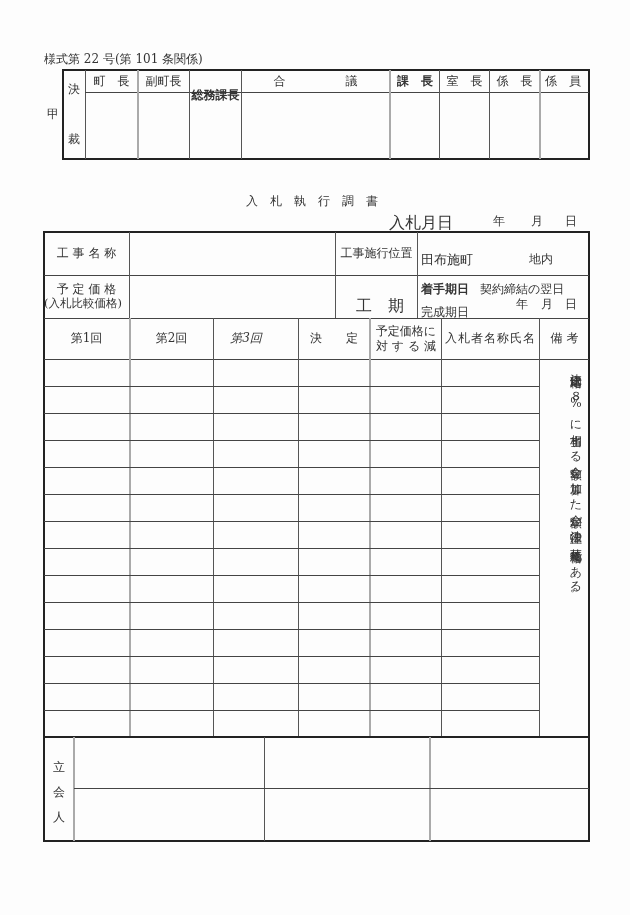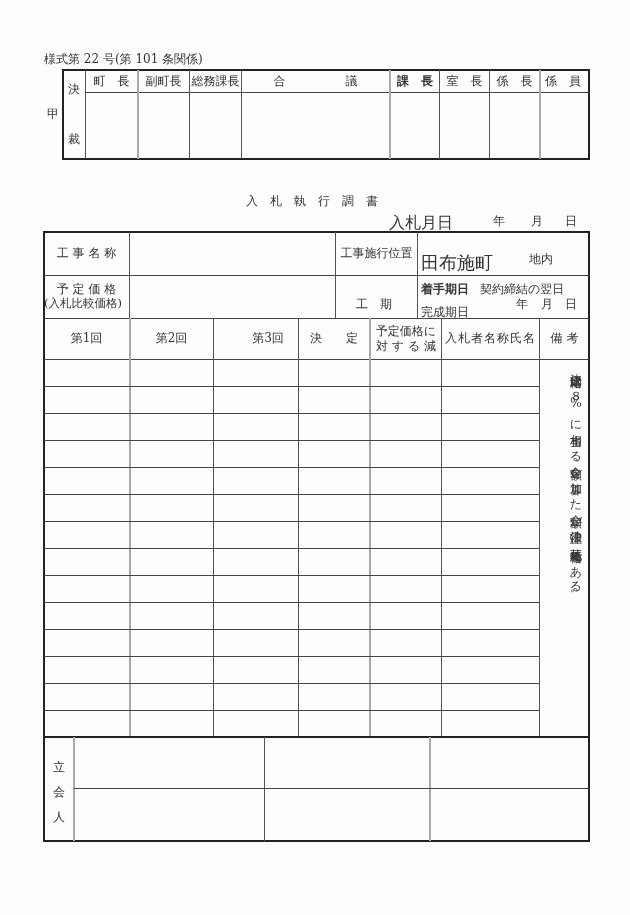--- a/index.html
+++ b/index.html
@@ -31,21 +31,21 @@
   <div class="vlg" style="left:389px;top:70px;height:89px;"></div>
   <div class="vl" style="left:439px;top:70px;height:89px;"></div>
   <div class="vl" style="left:489px;top:70px;height:89px;"></div>
   <div class="vlg" style="left:539px;top:70px;height:89px;"></div>
 
   <div class="cell" style="left:62px;top:74px;width:24px;height:30px;">決</div>
   <div class="cell" style="left:62px;top:124px;width:24px;height:30px;">裁</div>
 
   <div class="cell" style="left:86px;top:70px;width:51px;height:22px;white-space:pre;">町　長</div>
   <div class="cell" style="left:138px;top:70px;width:51px;height:22px;">副町長</div>
-  <div class="cell" style="left:190px;top:70px;width:51px;height:22px;">総務課長</div>
+  <div class="cell" style="left:190px;top:84px;width:51px;height:22px;font-weight:bold;">総務課長</div>
   <div class="cell" style="left:242px;top:70px;width:147px;height:22px;white-space:pre;">合　　　　　議</div>
   <div class="cell" style="left:391px;top:70px;width:48px;height:22px;white-space:pre;font-weight:bold;">課　長</div>
   <div class="cell" style="left:440px;top:70px;width:49px;height:22px;white-space:pre;">室　長</div>
   <div class="cell" style="left:490px;top:70px;width:49px;height:22px;white-space:pre;">係　長</div>
   <div class="cell" style="left:541px;top:70px;width:44px;height:22px;white-space:pre;">係　員</div>
 
   <div class="abs" style="left:86px;top:93px;width:51px;height:66px;"></div>
   <div class="abs" style="left:138px;top:93px;width:51px;height:66px;"></div>
   <div class="abs" style="left:190px;top:93px;width:51px;height:66px;"></div>
   <div class="abs" style="left:242px;top:93px;width:147px;height:66px;"></div>
@@ -69,45 +69,45 @@
 
   <div class="hl" style="left:44px;top:275px;width:545px;"></div>
   <div class="hl" style="left:44px;top:318px;width:545px;"></div>
   <div class="vl" style="left:129px;top:232px;height:86px;"></div>
   <div class="vl" style="left:335px;top:232px;height:86px;"></div>
   <div class="vl" style="left:417px;top:232px;height:86px;"></div>
 
   <div class="cell" style="left:44px;top:232px;width:85px;height:43px;">工 事 名 称</div>
   <div class="abs" style="left:130px;top:233px;width:204px;height:41px;"></div>
   <div class="cell" style="left:336px;top:232px;width:81px;height:43px;">工事施行位置</div>
-  <div class="abs" style="left:421px;top:251px;font-size:18px;">田布施町</div>
+  <div class="abs" style="left:421px;top:251px;font-size:13px;">田布施町</div>
   <div class="abs" style="left:529px;top:251px;font-size:12px;">地内</div>
 
   <div class="abs" style="left:44px;top:281px;width:85px;text-align:center;font-size:12px;">予 定 価 格</div>
   <div class="abs" style="left:44px;top:296px;width:85px;font-size:11.5px;">(入札比較価格)</div>
   <div class="abs" style="left:130px;top:276px;width:204px;height:41px;"></div>
-  <div class="abs" style="left:356px;top:296px;font-size:12px;white-space:pre;">工　期</div>
+  <div class="abs" style="left:356px;top:296px;font-size:16px;white-space:pre;">工　期</div>
   <div class="abs" style="left:421px;top:281px;font-size:12px;font-weight:bold;">着手期日</div>
   <div class="abs" style="left:480px;top:281px;font-size:12px;">契約締結の翌日</div>
   <div class="abs" style="left:421px;top:296px;font-size:12px;margin-top:8px;">完成期日</div>
   <div class="abs" style="left:516px;top:296px;font-size:12px;">年</div>
   <div class="abs" style="left:541px;top:296px;font-size:12px;">月</div>
   <div class="abs" style="left:565px;top:296px;font-size:12px;">日</div>
 
   <div class="hl" style="left:44px;top:359px;width:545px;"></div>
   <div class="vlg" style="left:129px;top:318px;height:419px;"></div>
   <div class="vl" style="left:213px;top:318px;height:419px;"></div>
   <div class="vl" style="left:298px;top:318px;height:419px;"></div>
   <div class="vlg" style="left:369px;top:318px;height:419px;"></div>
   <div class="vl" style="left:441px;top:318px;height:419px;"></div>
   <div class="vl" style="left:539px;top:318px;height:419px;"></div>
 
   <div class="cell" style="left:44px;top:318px;width:85px;height:41px;">第1回</div>
   <div class="cell" style="left:130px;top:318px;width:83px;height:41px;">第2回</div>
-  <div class="cell" style="left:226px;top:318px;width:84px;height:41px;">第3回</div>
+  <div class="cell" style="left:204px;top:318px;width:84px;height:41px;font-style:italic;">第3回</div>
   <div class="cell" style="left:299px;top:318px;width:70px;height:41px;white-space:pre;">決　　定</div>
   <div class="abs" style="left:372px;top:323px;width:68px;text-align:center;font-size:12px;">予定価格に</div>
   <div class="abs" style="left:372px;top:338px;width:68px;text-align:center;font-size:12px;">対 す る 減</div>
   <div class="cell" style="left:442px;top:318px;width:97px;height:41px;letter-spacing:1px;">入札者名称氏名</div>
   <div class="cell" style="left:540px;top:318px;width:49px;height:41px;">備 考</div>
 
   <div class="hl" style="left:44px;top:386px;width:495px;"></div>
   <div class="hl" style="left:44px;top:413px;width:495px;"></div>
   <div class="hl" style="left:44px;top:440px;width:495px;"></div>
   <div class="hl" style="left:44px;top:467px;width:495px;"></div>

